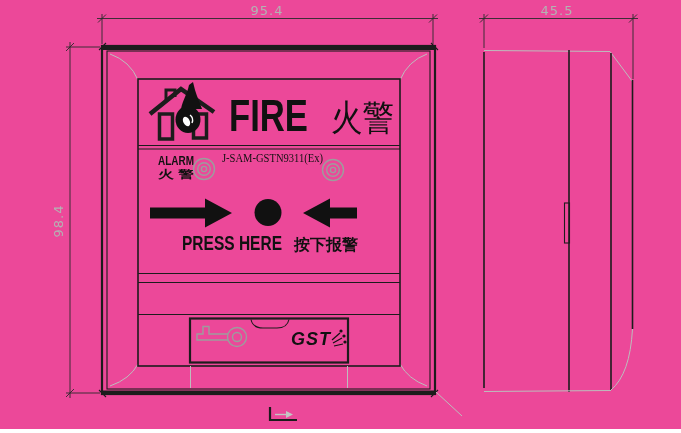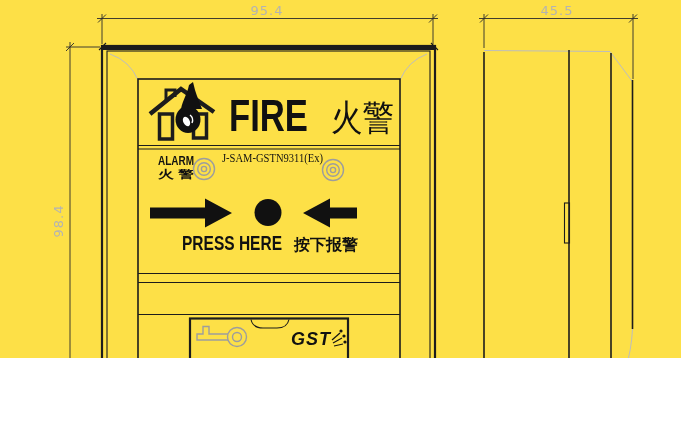--- a/index.html
+++ b/index.html
@@ -1,16 +1,16 @@
 <!DOCTYPE html>
 <html><head>
 <meta charset="utf-8">
 <style>
   html,body{margin:0;padding:0;background:#ffffff;}
-  .canvas{position:relative;width:681px;height:358px;background:#fde047;overflow:hidden;
+  .canvas{position:relative;width:681px;height:429px;background:#ec4899;overflow:hidden;
           font-family:"Liberation Sans",sans-serif;}
   svg{display:block;}
   
   .ink{stroke:#1c1c1c;fill:none;}
   .w1{stroke-width:1.1;}
   .w15{stroke-width:1.6;}
   .w2{stroke-width:2.2;}
   .w3{stroke-width:3.2;}
   .dimline{stroke:#2b2b2b;stroke-width:0.9;fill:none;}
   .grayline{stroke:#bdbdbd;stroke-width:1;fill:none;}

